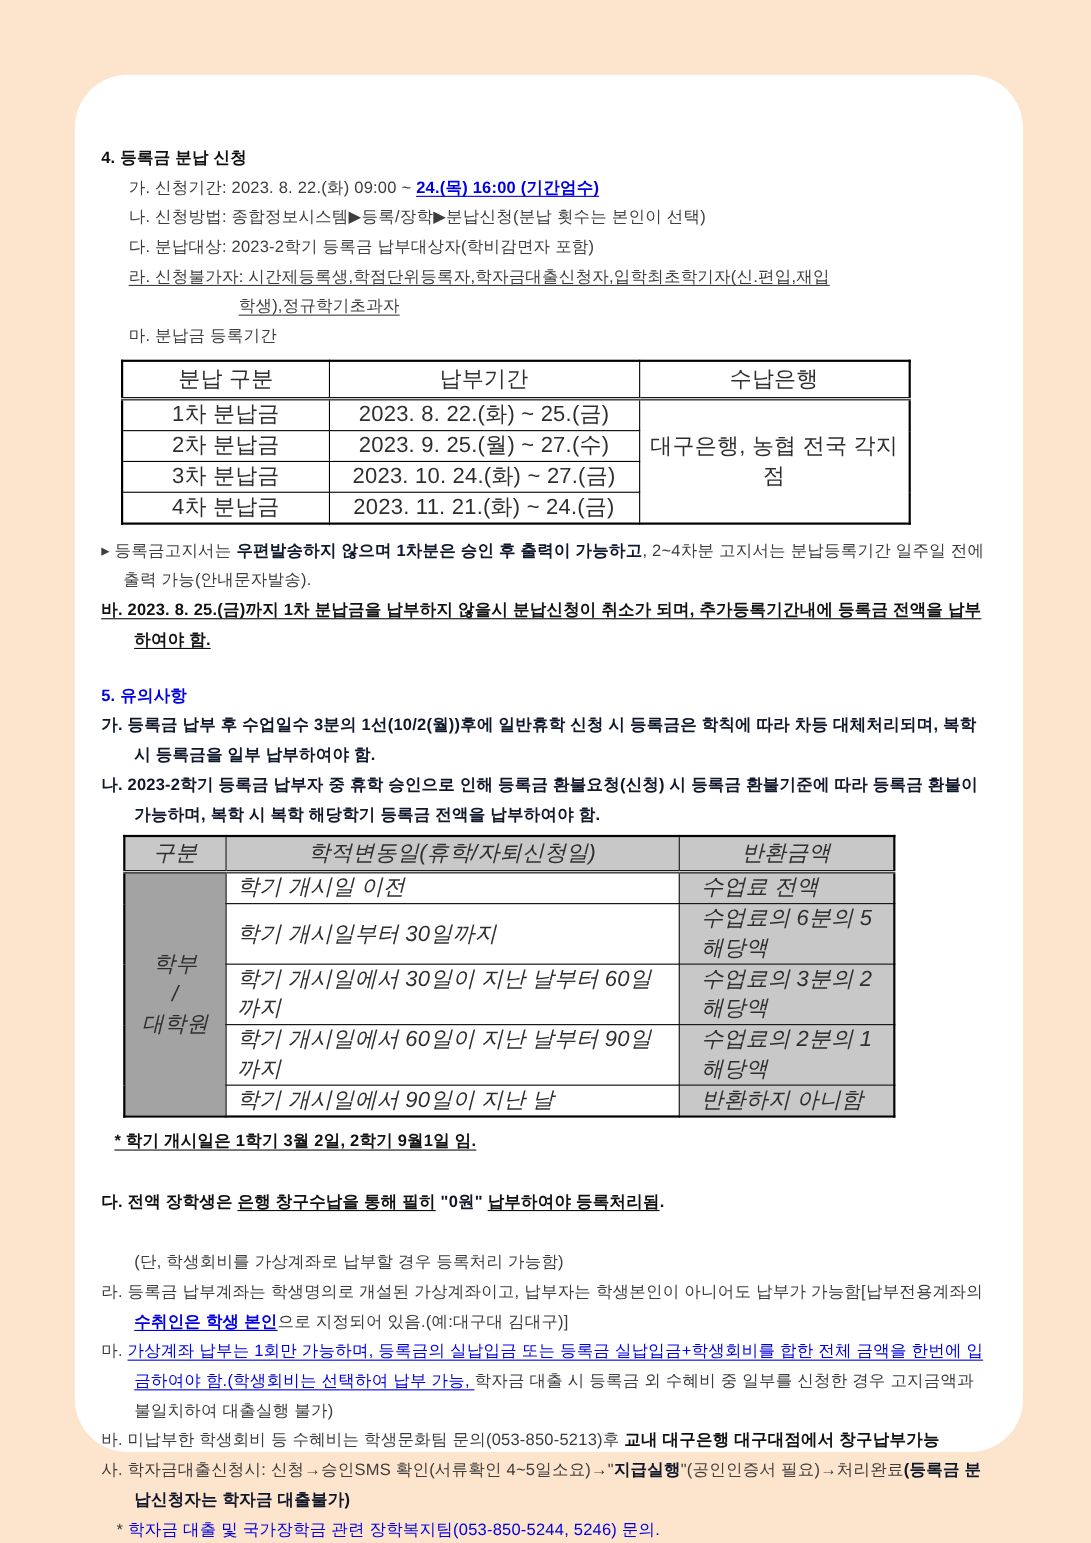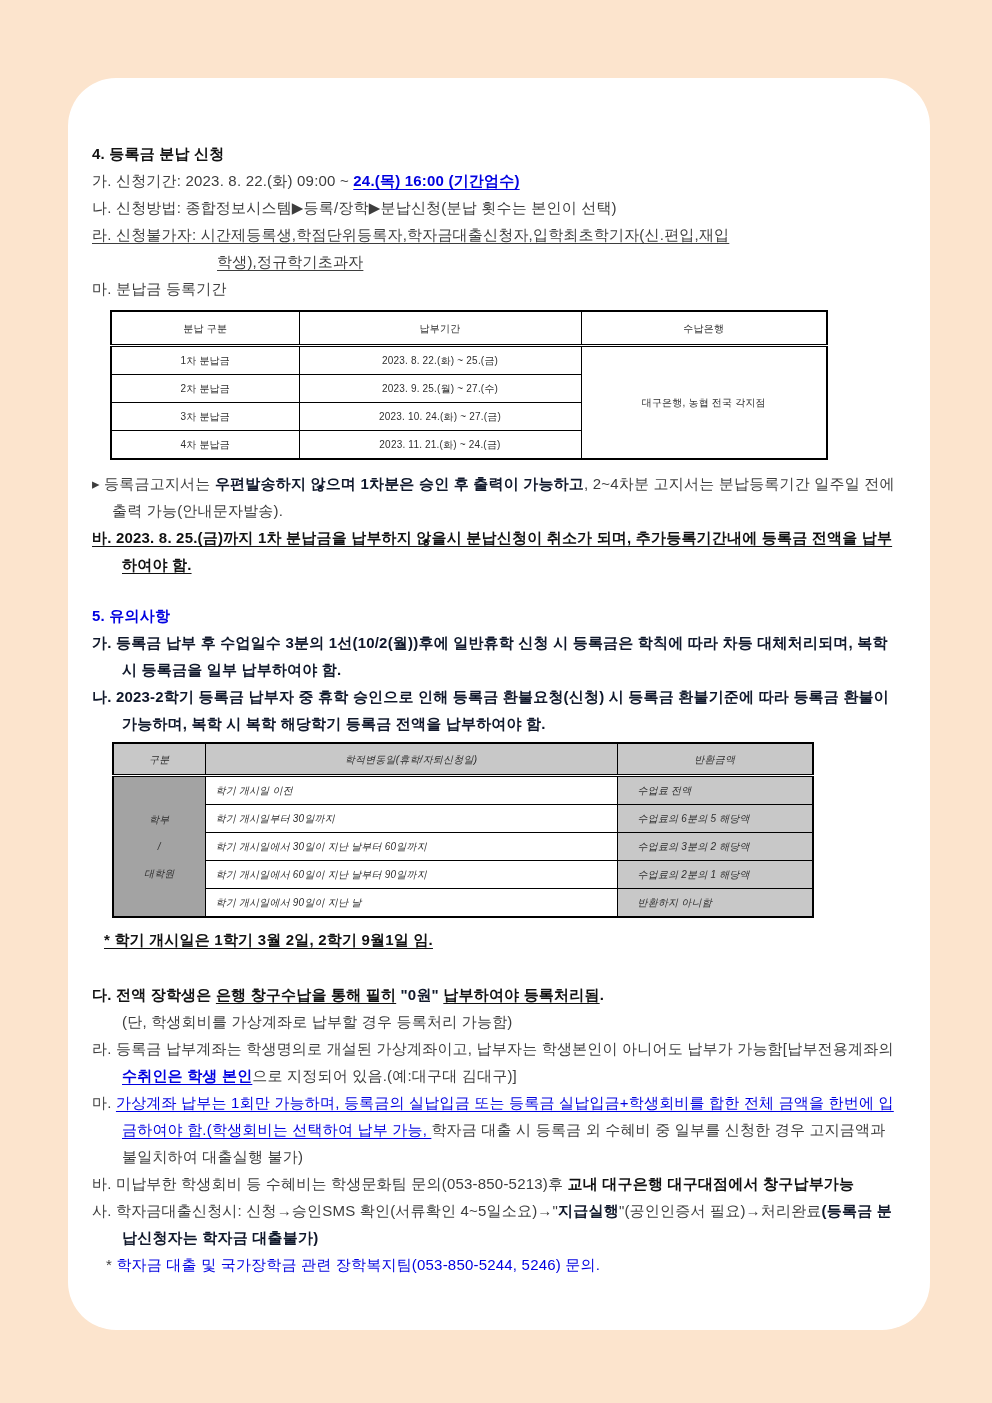--- a/index.html
+++ b/index.html
@@ -3,45 +3,45 @@
 <meta charset="utf-8">
 <style>
   html,body{margin:0;padding:0;}
   body{
     width:992px;height:1403px;position:relative;
     background:#fce4cd;
     font-family:"Liberation Sans","DejaVu Sans",sans-serif;
     -webkit-font-smoothing:antialiased;
   }
   .card{
-    position:absolute;left:68px;top:78px;width:862px;height:1252px;
+    position:absolute;left:68px;top:68px;width:862px;height:1252px;
     background:#ffffff;border-radius:48px;
   }
   .content{
     padding:62px 30px 0 24px;
     font-size:15px;line-height:27px;color:#3d3d3d;
     letter-spacing:0.2px;
   }
   .bold{font-weight:bold;}
   .black{color:#111111;}
   .blue{color:#0000e0;}
   .red{color:#0f172a;}
   .u{text-decoration:underline;text-underline-offset:3px;}
-  .line{white-space:nowrap;}
+  .line{white-space:nowrap;margin-left:25px;}
   .hang{padding-left:30px;text-indent:-30px;}
   .hang20{padding-left:20px;text-indent:-20px;}
   .s4-title,.s5-title{font-weight:bold;}
   .s5-title{color:#0000e0;margin-top:24px;}
   .indent2{margin-left:125px;}
   table{border-collapse:collapse;table-layout:fixed;}
   .t1{width:716px;margin:8px 0 10px 18px;}
   .t2{width:700px;margin:5px 0 8px 20px;font-style:italic;}
   .t1 th,.t1 td,.t2 th,.t2 td{
     border:1px solid #000;text-align:center;
-    font-size:10px;color:#2e2e2e;padding:0 4px;
+    font-size:20px;color:#2e2e2e;padding:0 4px;
     height:27px;overflow:hidden;
   }
   .t1{border:2px solid #000;}
   .t2{border:2px solid #000;}
   .t1 thead th{height:32px;border-bottom:3px double #000;font-weight:normal;}
   .t2 thead th{height:30px;border-bottom:3px double #000;font-weight:normal;background:#c8c8c8;}
   .t2 td.gray{background:#c8c8c8;text-align:left;padding-left:20px;}
   .t2 td.left{text-align:left;padding-left:10px;}
   .t2 td.group{background:#a3a3a3;}
   .bank-cell{vertical-align:middle;}
@@ -53,20 +53,21 @@
 <body>
 
 <div class="card">
   <div class="content">
 
     <div class="s4-title black">4. 등록금 분납 신청</div>
 
     <div class="line"><span>가. 신청기간: 2023. 8. 22.(화) 09:00 ~ </span><span class="blue bold u">24.(목) 16:00 (기간엄수)</span></div>
 
     <div class="line">나. 신청방법: 종합정보시스템▶등록/장학▶분납신청(분납 횟수는 본인이 선택)</div>
+    <div class="line">다. 분납대상: 2023-2학기 등록금 납부대상자(학비감면자 포함)</div>
     <div class="line u">라. 신청불가자: 시간제등록생,학점단위등록자,학자금대출신청자,입학최초학기자(신.편입,재입</div>
     <div class="line u indent2">학생),정규학기초과자</div>
     <div class="line">마. 분납금 등록기간</div>
 
     <table class="t1">
       <colgroup>
           <col style="width:188px">
           <col style="width:282px">
           <col style="width:246px">
         </colgroup>
@@ -145,21 +146,21 @@
         <tr>
           <td class="left">학기 개시일에서 90일이 지난 날</td>
           <td class="gray">반환하지 아니함</td>
         </tr>
       </tbody>
     </table>
 
     <div class="note-star u">* 학기 개시일은 1학기 3월 2일, 2학기 9월1일 임.</div>
 
     <div class="hang wrapblock bold black mt-lg"><span>다. 전액 장학생은 </span><span class="u">은행 창구수납을 통해 필히</span><span class="red"> "0원" </span><span class="u">납부하여야 등록처리됨</span><span>.</span></div>
-    <div class="wrapblock" style="margin-left:30px;">(단, 학생회비를 가상계좌로 납부할 경우 등록처리 가능함)</div>
+    <div class="wrapblock" style="margin-left:30px;margin-top:28px;">(단, 학생회비를 가상계좌로 납부할 경우 등록처리 가능함)</div>
 
     <div class="hang wrapblock"><span>라. 등록금 납부계좌는 학생명의로 개설된 가상계좌이고, 납부자는 학생본인이 아니어도 납부가 가능함[납부전용계좌의 </span><span class="blue bold u">수취인은 학생 본인</span><span>으로 지정되어 있음.(예:대구대 김대구)]</span></div>
 
     <div class="hang wrapblock"><span>마. </span><span class="blue u">가상계좌 납부는 1회만 가능하며, 등록금의 실납입금 또는 등록금 실납입금+학생회비를 합한 전체 금액을 한번에 입금하여야 함.(학생회비는 선택하여 납부 가능, </span><span>학자금 대출 시 등록금 외 수혜비 중 일부를 신청한 경우 고지금액과 불일치하여 대출실행 불가)</span></div>
 
     <div class="hang wrapblock"><span>바. 미납부한 학생회비 등 수혜비는 학생문화팀 문의(053-850-5213)후 </span><span class="bold black">교내 대구은행 대구대점에서 창구납부가능</span></div>
 
     <div class="hang wrapblock"><span>사. 학자금대출신청시: 신청→승인SMS 확인(서류확인 4~5일소요)→"</span><span class="red bold">지급실행</span><span>"(공인인증서 필요)→처리완료</span><span class="red bold">(등록금 분납신청자는 학자금 대출불가)</span></div>
 
     <div class="wrapblock" style="margin-left:14px;"><span>* </span><span class="blue">학자금 대출 및 국가장학금 관련 장학복지팀(053-850-5244, 5246) 문의.</span></div>

